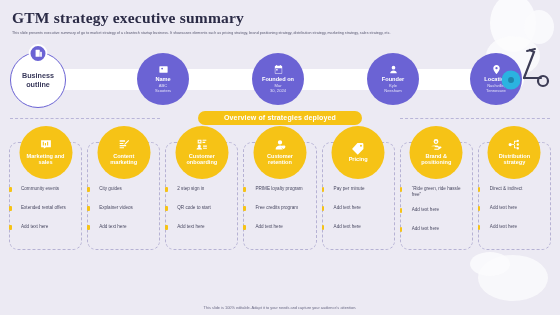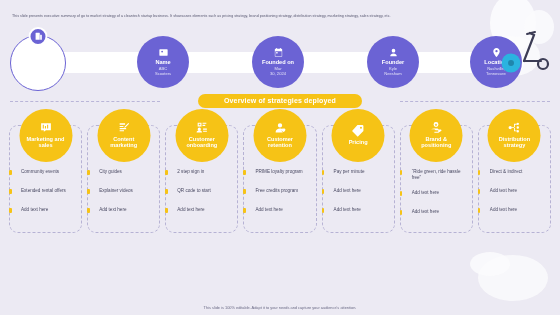--- a/index.html
+++ b/index.html
@@ -170,32 +170,34 @@
 </head>
 <body>
 
 <div class="blob blob-a"></div>
 <div class="blob blob-b"></div>
 <div class="blob blob-c"></div>
 <div class="blob blob-d"></div>
 <div class="blob blob-e"></div>
 
 <div class="header">
+  <div class="page-title">GTM strategy executive summary</div>
   <div class="page-sub">This slide presents executive summary of go to market strategy of a cleantech startup business. It showcases elements such as pricing strategy, brand positioning strategy, distribution strategy, marketing strategy, sales strategy, etc.</div>
 </div>
 
 <div class="outline-band">
   <div class="band-bar"></div>
 
   <div class="outline-circle">
     <div class="oc-badge">
       <svg viewBox="0 0 24 24">
           <path d="M5 21V5a1 1 0 0 1 1-1h8a1 1 0 0 1 1 1v16H5zm11 0V9h3a1 1 0 0 1 1 1v11h-4zM7 7h2v2H7V7zm4 0h2v2h-2V7zM7 11h2v2H7v-2zm4 0h2v2h-2v-2zM7 15h2v2H7v-2zm4 0h2v2h-2v-2z"></path>
         </svg>
     </div>
+    <div class="oc-label">Business outline</div>
   </div>
 
   <div class="fact fact-0">
     <span class="f-icon">
       <svg viewBox="0 0 24 24">
           <path d="M4 5h16a1 1 0 0 1 1 1v12a1 1 0 0 1-1 1H4a1 1 0 0 1-1-1V6a1 1 0 0 1 1-1zm5 3a2 2 0 1 0 0 4 2 2 0 0 0 0-4zm-3 8c0-1.7 1.3-3 3-3s3 1.3 3 3H6zm8-7h5v1.5h-5V9zm0 3h5v1.5h-5V12z"></path>
         </svg>
     </span>
     <span class="f-title">Name</span>
     <span class="f-val" style="white-space:pre-line">ABC

